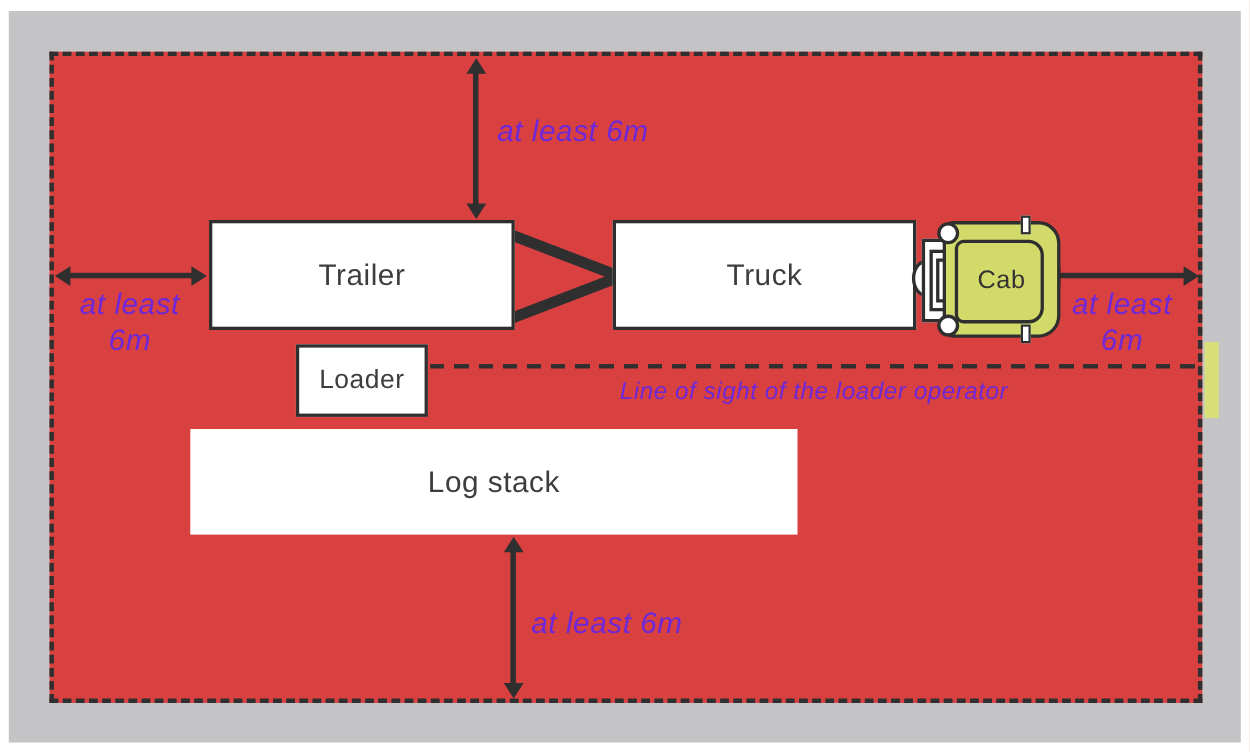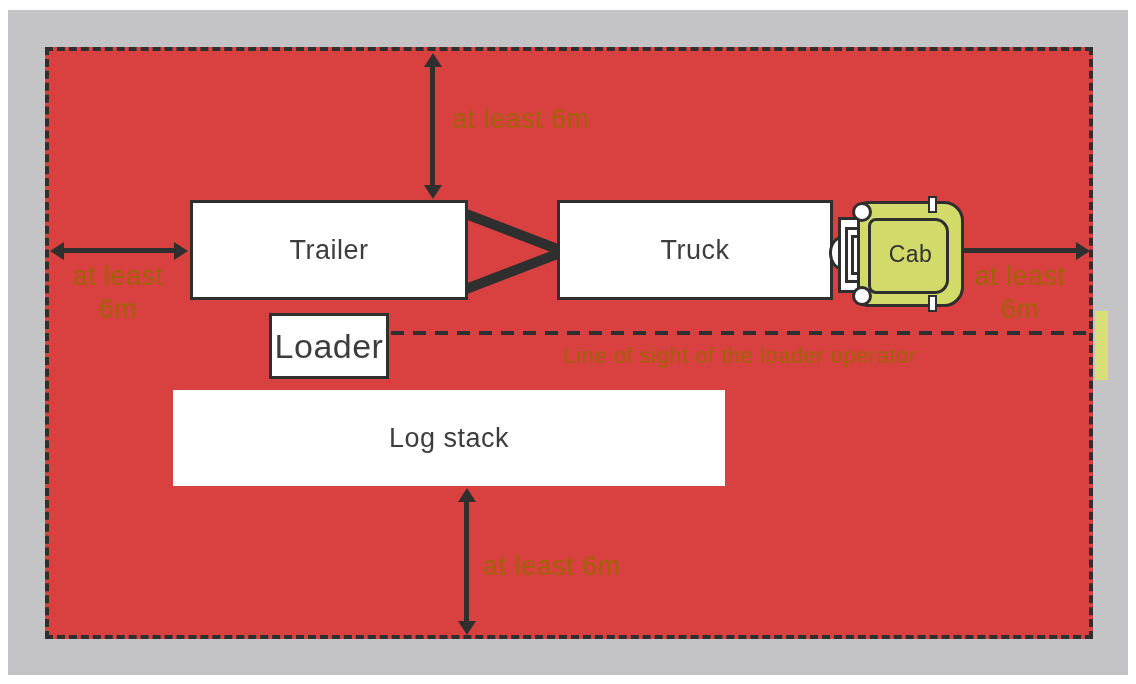--- a/index.html
+++ b/index.html
@@ -13,21 +13,21 @@
     background:#d94141;border:4px dashed #2f2f2f;box-sizing:border-box;
   }
   
   .box{
     position:absolute;background:#ffffff;border:3px solid #2f2f2f;box-sizing:border-box;
     display:flex;align-items:center;justify-content:center;
     color:#3d3d3d;font-size:27px;letter-spacing:.5px;
   }
   .box-trailer{left:190px;top:200px;width:278px;height:100px;}
   .box-truck{left:557px;top:200px;width:276px;height:100px;}
-  .box-loader{left:269px;top:313px;width:120px;height:66px;font-size:34px;}
+  .box-loader{left:269px;top:313px;width:120px;height:66px;font-size:24px;}
   .box-logstack{left:173px;top:390px;width:552px;height:96px;border:none;}
   
   .hitch{position:absolute;height:10px;background:#2f2f2f;transform-origin:0 50%;}
   .hitch-a{left:466px;top:209px;width:99px;transform:rotate(21deg);}
   .hitch-b{left:466px;top:284px;width:99px;transform:rotate(-21deg);}
   
   .nose{position:absolute;background:#ffffff;border:3px solid #2f2f2f;box-sizing:border-box;}
   .nose-ellipse{left:829px;top:236px;width:26px;height:34px;border-radius:50%;}
   .nose-r1{left:838px;top:217px;width:26px;height:76px;}
   .nose-r2{left:845px;top:227px;width:19px;height:56px;}
@@ -63,21 +63,21 @@
   .ah{position:absolute;height:5px;background:#2f2f2f;}
   .ah::before{content:"";position:absolute;top:50%;transform:translateY(-50%);left:-13px;
     border-top:9px solid transparent;border-bottom:9px solid transparent;border-right:14px solid #2f2f2f;}
   .ah::after{content:"";position:absolute;top:50%;transform:translateY(-50%);right:-13px;
     border-top:9px solid transparent;border-bottom:9px solid transparent;border-left:14px solid #2f2f2f;}
   .arrow-top{left:430px;top:66px;height:120px;}
   .arrow-bottom{left:464px;top:501px;height:121px;}
   .arrow-left{left:63px;top:248px;width:112px;}
   .arrow-right{left:963px;top:248px;width:114px;}
   
-  .wlabel{position:absolute;color:#a16207;font-size:27px;letter-spacing:.5px;white-space:nowrap;}
+  .wlabel{position:absolute;color:#6d28d9;font-size:27px;letter-spacing:.5px;white-space:nowrap;font-style:italic;}
   .lbl-top{left:452px;top:104px;}
   .lbl-bottom{left:483px;top:551px;}
   .lbl-two{width:140px;text-align:center;line-height:33px;white-space:normal;}
   .lbl-left{left:48px;top:260px;}
   .lbl-right{left:950px;top:260px;}
   .lbl-sight{left:480px;top:343px;width:520px;text-align:center;font-size:22px;}
   
   .sight-line{
     position:absolute;left:391px;top:331px;width:698px;height:4px;
     background:repeating-linear-gradient(90deg,#2f2f2f 0 13px,transparent 13px 22px);

